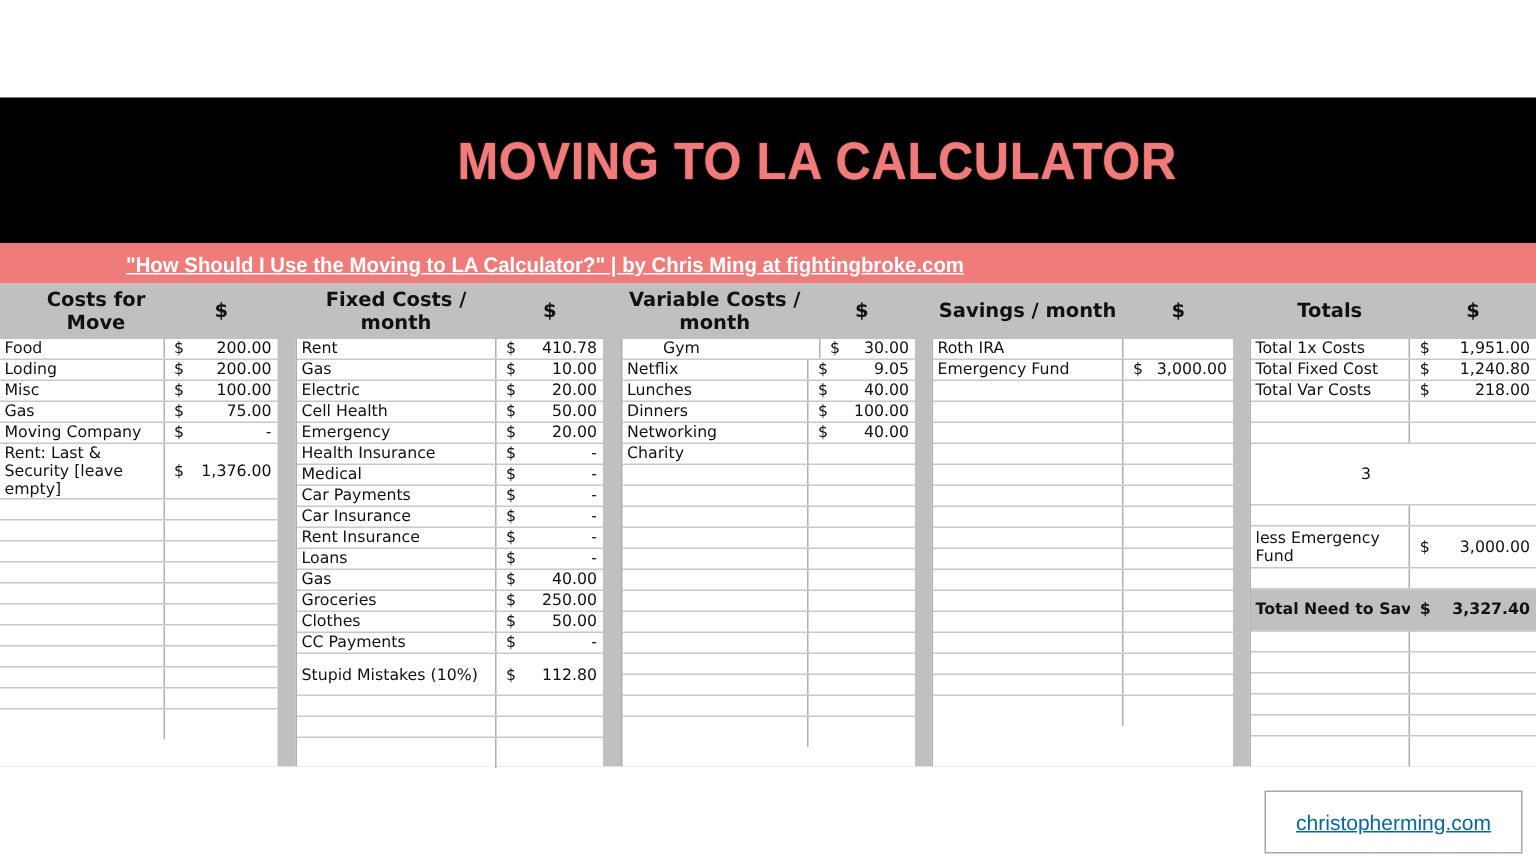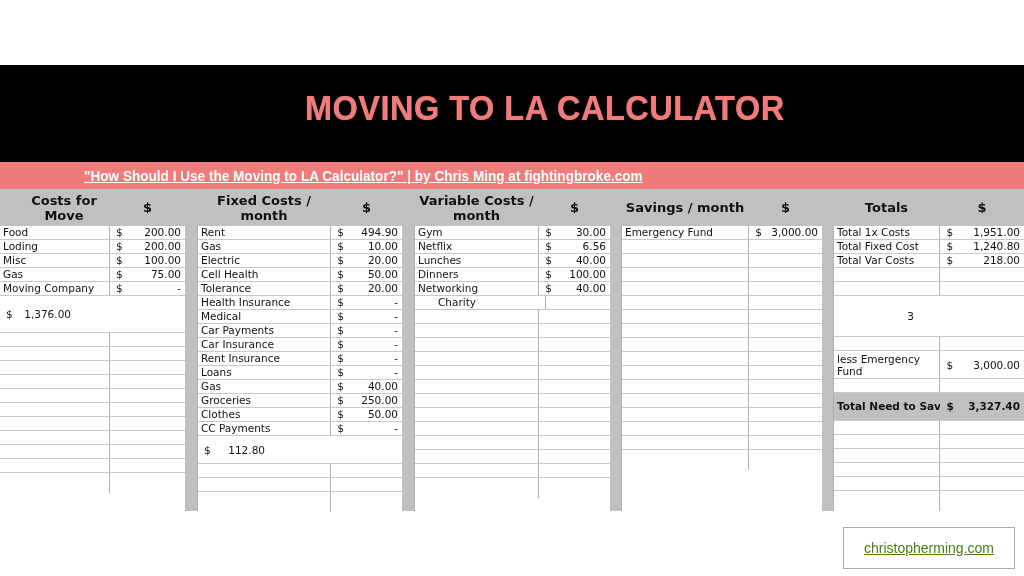--- a/index.html
+++ b/index.html
@@ -55,21 +55,21 @@
   .cell-label { padding-left: 3px; border-right: 1px solid #b0b0b0; height: 100%; display: flex; align-items: center; white-space: nowrap; overflow: hidden; }
   .row.tall .cell-label { white-space: normal; }
   .cell-val { display: flex; justify-content: space-between; padding: 0 4px 0 6px; height: 100%; align-items: center; }
 
   .footer-badge {
     position: absolute; left: 843px; top: 527px; width: 172px; height: 42px;
     border: 1px solid #a8a8a8; background: #fff;
     display: flex; align-items: center; justify-content: center;
   }
   .footer-badge span {
-    font-family: "Liberation Sans", sans-serif; font-size: 14px; color: #4d7c0f;
+    font-family: "Liberation Sans", sans-serif; font-size: 14px; color: #0369a1;
     text-decoration: underline;
     text-align: center;
   }
 </style>
 </head>
 <body>
 
 <div class="title-bar">
   <div class="title-text">MOVING TO LA CALCULATOR</div>
 </div>
@@ -114,20 +114,21 @@
           </div>
         </div>
       <div class="row">
           <div class="cell-label" style="width:110px;">Moving Company</div>
           <div class="cell-val" style="width:75px;">
             <span>$</span>
             <span>-</span>
           </div>
         </div>
       <div class="row tall" style="height:37px;">
+          <div class="cell-label" style="width:110px;">Rent:  Last &amp; Security [leave empty]</div>
           <div class="cell-val" style="width:75px;">
             <span>$</span>
             <span>1,376.00</span>
           </div>
         </div>
       <div class="row">
           <div class="cell-label" style="width:110px;"></div>
           <div class="cell-val" style="width:75px;"></div>
         </div>
       <div class="row">
@@ -176,21 +177,21 @@
   <div class="section" style="left:197px;width:205px;">
     <div class="sec-head">
       <div class="h-label" style="width:134px;">Fixed Costs  / month</div>
       <div class="h-dollar" style="width:71px;">$</div>
     </div>
     <div class="grid">
       <div class="row">
           <div class="cell-label" style="width:134px;">Rent</div>
           <div class="cell-val" style="width:71px;">
             <span>$</span>
-            <span>494.90</span>
+            <span>410.78</span>
           </div>
         </div>
       <div class="row">
           <div class="cell-label" style="width:134px;">Gas</div>
           <div class="cell-val" style="width:71px;">
             <span>$</span>
             <span>10.00</span>
           </div>
         </div>
       <div class="row">
@@ -201,21 +202,21 @@
           </div>
         </div>
       <div class="row">
           <div class="cell-label" style="width:134px;">Cell Health</div>
           <div class="cell-val" style="width:71px;">
             <span>$</span>
             <span>50.00</span>
           </div>
         </div>
       <div class="row">
-          <div class="cell-label" style="width:134px;">Tolerance</div>
+          <div class="cell-label" style="width:134px;">Emergency</div>
           <div class="cell-val" style="width:71px;">
             <span>$</span>
             <span>20.00</span>
           </div>
         </div>
       <div class="row">
           <div class="cell-label" style="width:134px;">Health Insurance</div>
           <div class="cell-val" style="width:71px;">
             <span>$</span>
             <span>-</span>
@@ -278,20 +279,21 @@
           </div>
         </div>
       <div class="row">
           <div class="cell-label" style="width:134px;">CC Payments</div>
           <div class="cell-val" style="width:71px;">
             <span>$</span>
             <span>-</span>
           </div>
         </div>
       <div class="row tall">
+          <div class="cell-label" style="width:134px;">Stupid Mistakes (10%)</div>
           <div class="cell-val" style="width:71px;">
             <span>$</span>
             <span>112.80</span>
           </div>
         </div>
       <div class="row">
           <div class="cell-label" style="width:134px;"></div>
           <div class="cell-val" style="width:71px;"></div>
         </div>
       <div class="row">
@@ -305,31 +307,31 @@
     </div>
   </div>
 
   <div class="section" style="left:414px;width:196px;">
     <div class="sec-head">
       <div class="h-label" style="width:125px;">Variable Costs / month</div>
       <div class="h-dollar" style="width:71px;">$</div>
     </div>
     <div class="grid">
       <div class="row">
-          <div class="cell-label" style="width:125px;">Gym</div>
+          <div class="cell-label" style="width:125px;margin-left:24px;">Gym</div>
           <div class="cell-val" style="width:71px;">
             <span>$</span>
             <span>30.00</span>
           </div>
         </div>
       <div class="row">
           <div class="cell-label" style="width:125px;">Netflix</div>
           <div class="cell-val" style="width:71px;">
             <span>$</span>
-            <span>6.56</span>
+            <span>9.05</span>
           </div>
         </div>
       <div class="row">
           <div class="cell-label" style="width:125px;">Lunches</div>
           <div class="cell-val" style="width:71px;">
             <span>$</span>
             <span>40.00</span>
           </div>
         </div>
       <div class="row">
@@ -340,21 +342,21 @@
           </div>
         </div>
       <div class="row">
           <div class="cell-label" style="width:125px;">Networking</div>
           <div class="cell-val" style="width:71px;">
             <span>$</span>
             <span>40.00</span>
           </div>
         </div>
       <div class="row">
-          <div class="cell-label" style="width:125px;margin-left:20px;">Charity</div>
+          <div class="cell-label" style="width:125px;">Charity</div>
           <div class="cell-val" style="width:71px;">
             <span></span>
             <span></span>
           </div>
         </div>
       <div class="row">
           <div class="cell-label" style="width:125px;"></div>
           <div class="cell-val" style="width:71px;"></div>
         </div>
       <div class="row">
@@ -408,20 +410,27 @@
     </div>
   </div>
 
   <div class="section" style="left:621px;width:201px;">
     <div class="sec-head">
       <div class="h-label" style="width:128px;">Savings / month</div>
       <div class="h-dollar" style="width:73px;">$</div>
     </div>
     <div class="grid">
       <div class="row">
+          <div class="cell-label" style="width:128px;">Roth IRA</div>
+          <div class="cell-val" style="width:73px;">
+            <span></span>
+            <span></span>
+          </div>
+        </div>
+      <div class="row">
           <div class="cell-label" style="width:128px;">Emergency Fund</div>
           <div class="cell-val" style="width:73px;">
             <span>$</span>
             <span>3,000.00</span>
           </div>
         </div>
       <div class="row">
           <div class="cell-label" style="width:128px;"></div>
           <div class="cell-val" style="width:73px;"></div>
         </div>

